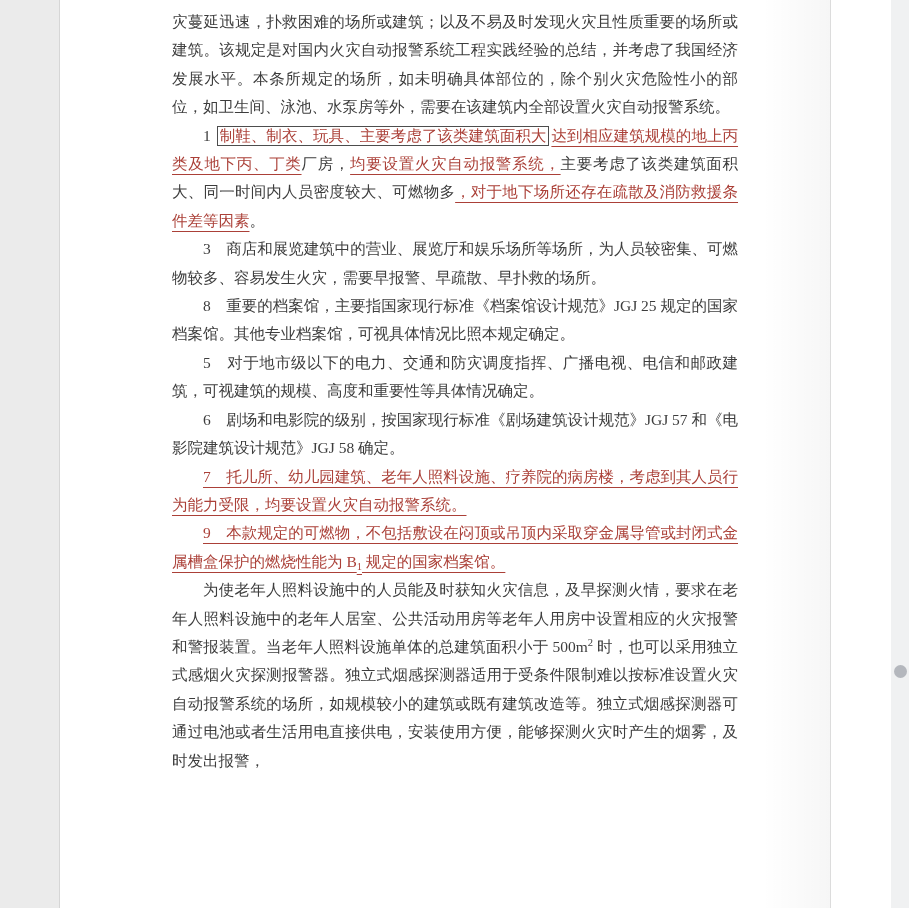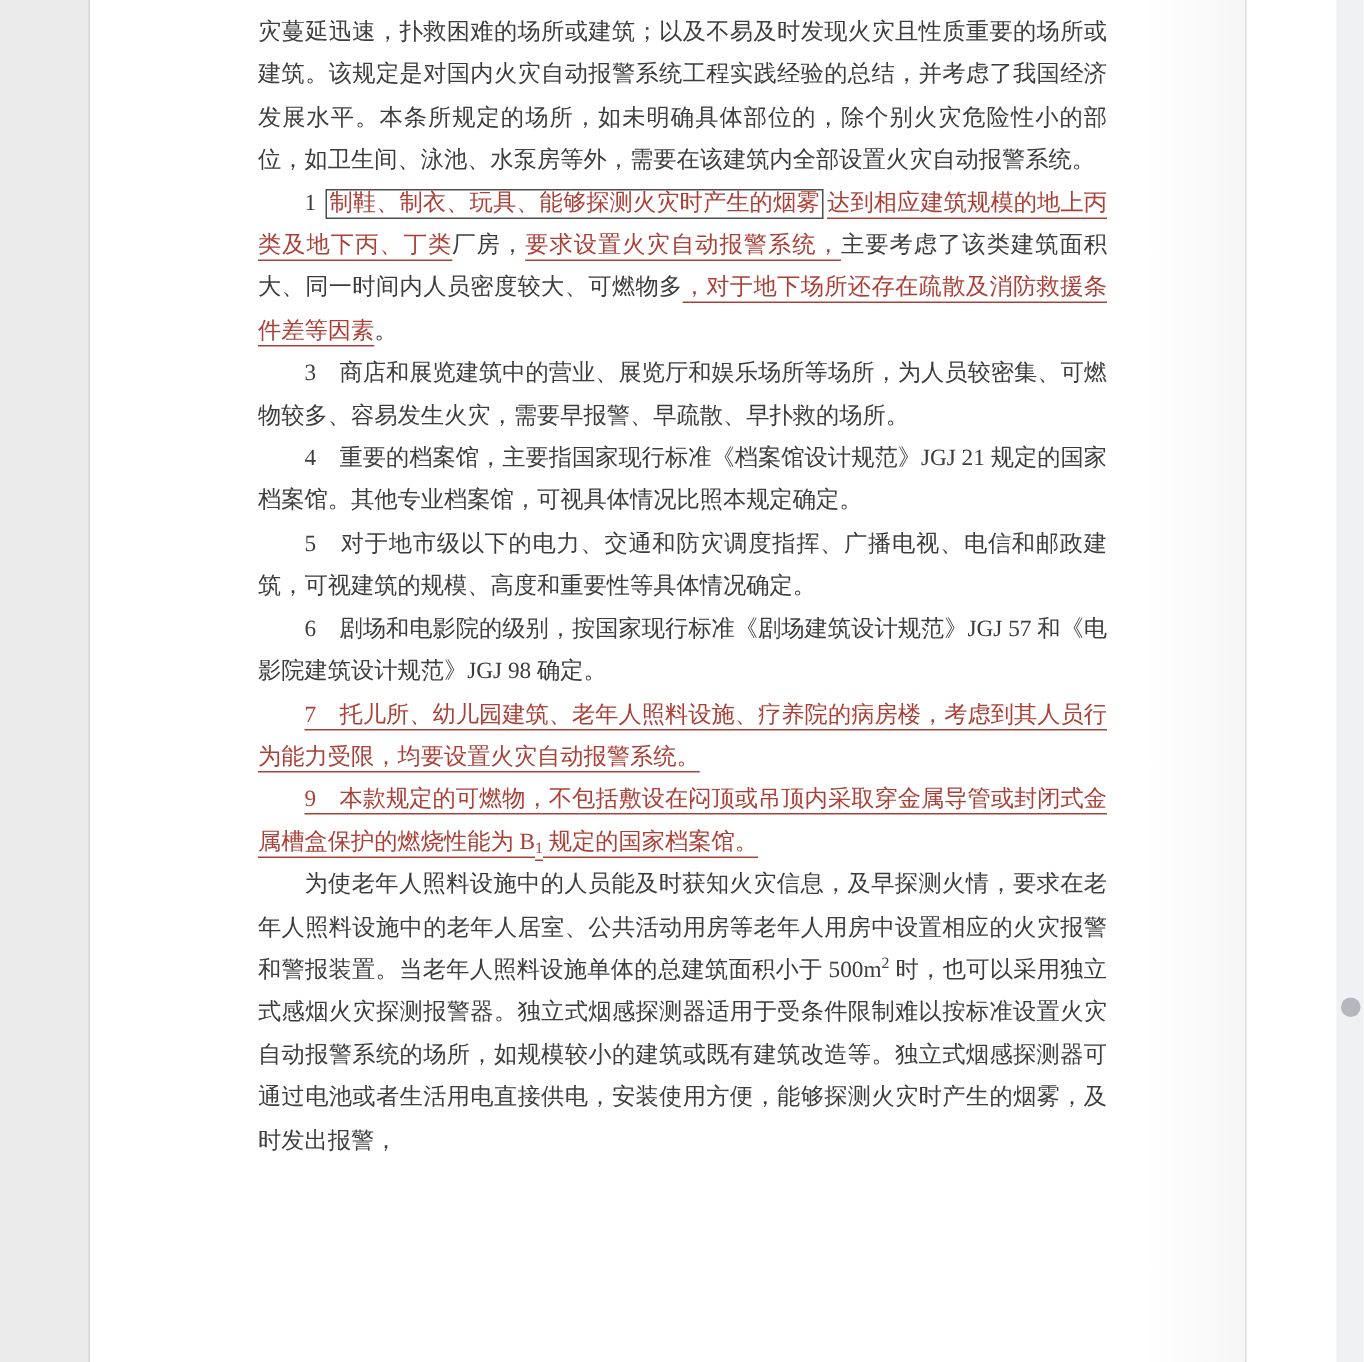--- a/index.html
+++ b/index.html
@@ -81,25 +81,25 @@
   sub { vertical-align: -0.25em; }
   sup { vertical-align: 0.55em; }
 </style>
 </head>
 <body>
 
 <div class="canvas-left-margin" style="background: rgb(235, 235, 235);"></div>
 
 <div class="doc-text" style="color: rgb(61, 61, 61);">
     <p class="para"><span>灾蔓延迅速，扑救困难的场所或建筑；以及不易及时发现火灾且性质重要的场所或建筑。该规定是对国内火灾自动报警系统工程实践经验的总结，并考虑了我国经济发展水平。本条所规定的场所，如未明确具体部位的，除个别火灾危险性小的部位，如卫生间、泳池、水泵房等外，需要在该建筑内全部设置火灾自动报警系统。</span></p>
-    <p class="para indent"><span>1 </span><span class="boxed">制鞋、制衣、玩具、能够探测火灾时产生的烟雾</span><span class="ins">达到相应建筑规模的地上丙类及地下丙、丁类</span><span>厂房，</span><span class="ins">要求设置火灾自动报警系统，</span><span>主要考虑了该类建筑面积大、同一时间内人员密度较大、可燃物多</span><span class="ins">，对于地下场所还存在疏散及消防救援条件差等因素</span><span>。</span></p>
+    <p class="para indent"><span>1 </span><span class="boxed">制鞋、制衣、玩具、主要考虑了该类建筑面积大</span><span class="ins">达到相应建筑规模的地上丙类及地下丙、丁类</span><span>厂房，</span><span class="ins">均要设置火灾自动报警系统，</span><span>主要考虑了该类建筑面积大、同一时间内人员密度较大、可燃物多</span><span class="ins">，对于地下场所还存在疏散及消防救援条件差等因素</span><span>。</span></p>
     <p class="para indent"><span>3　商店和展览建筑中的营业、展览厅和娱乐场所等场所，为人员较密集、可燃物较多、容易发生火灾，需要早报警、早疏散、早扑救的场所。</span></p>
-    <p class="para indent"><span>4　重要的档案馆，主要指国家现行标准《档案馆设计规范》JGJ 21 规定的国家档案馆。其他专业档案馆，可视具体情况比照本规定确定。</span></p>
+    <p class="para indent"><span>8　重要的档案馆，主要指国家现行标准《档案馆设计规范》JGJ 25 规定的国家档案馆。其他专业档案馆，可视具体情况比照本规定确定。</span></p>
     <p class="para indent"><span>5　对于地市级以下的电力、交通和防灾调度指挥、广播电视、电信和邮政建筑，可视建筑的规模、高度和重要性等具体情况确定。</span></p>
-    <p class="para indent"><span>6　剧场和电影院的级别，按国家现行标准《剧场建筑设计规范》JGJ 57 和《电影院建筑设计规范》JGJ 98 确定。</span></p>
+    <p class="para indent"><span>6　剧场和电影院的级别，按国家现行标准《剧场建筑设计规范》JGJ 57 和《电影院建筑设计规范》JGJ 58 确定。</span></p>
     <p class="para indent"><span class="ins">7　托儿所、幼儿园建筑、老年人照料设施、疗养院的病房楼，考虑到其人员行为能力受限，均要设置火灾自动报警系统。</span></p>
     <p class="para indent"><span class="ins">9　本款规定的可燃物，不包括敷设在闷顶或吊顶内采取穿金属导管或封闭式金属槽盒保护的燃烧性能为 B</span><sub class="ins">1</sub><span class="ins"> 规定的国家档案馆。</span></p>
     <p class="para indent"><span>为使老年人照料设施中的人员能及时获知火灾信息，及早探测火情，要求在老年人照料设施中的老年人居室、公共活动用房等老年人用房中设置相应的火灾报警和警报装置。当老年人照料设施单体的总建筑面积小于 500m</span><sup>2</sup><span> 时，也可以采用独立式感烟火灾探测报警器。独立式烟感探测器适用于受条件限制难以按标准设置火灾自动报警系统的场所，如规模较小的建筑或既有建筑改造等。独立式烟感探测器可通过电池或者生活用电直接供电，安装使用方便，能够探测火灾时产生的烟雾，及时发出报警，</span></p>
   </div>
 
 <div class="page-edge-shade"></div>
 <div class="page-right-edge-line" style="background: rgb(220, 220, 220);"></div>
 
 <div class="scrollbar-track" style="background: rgb(240, 241, 242);">
   <div class="scrollbar-thumb" style="background: rgb(180, 183, 189);"></div>

